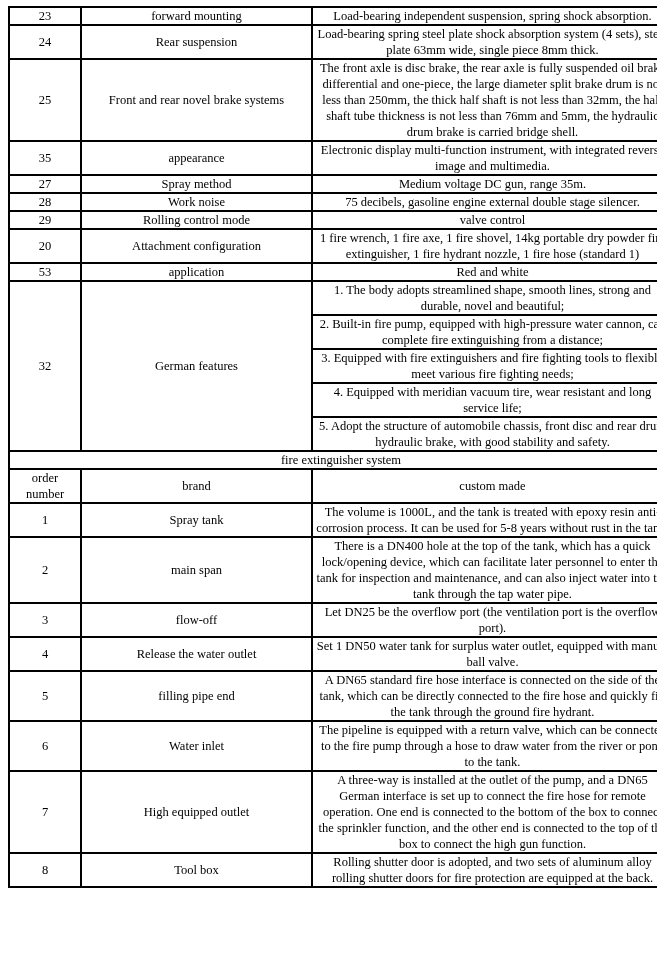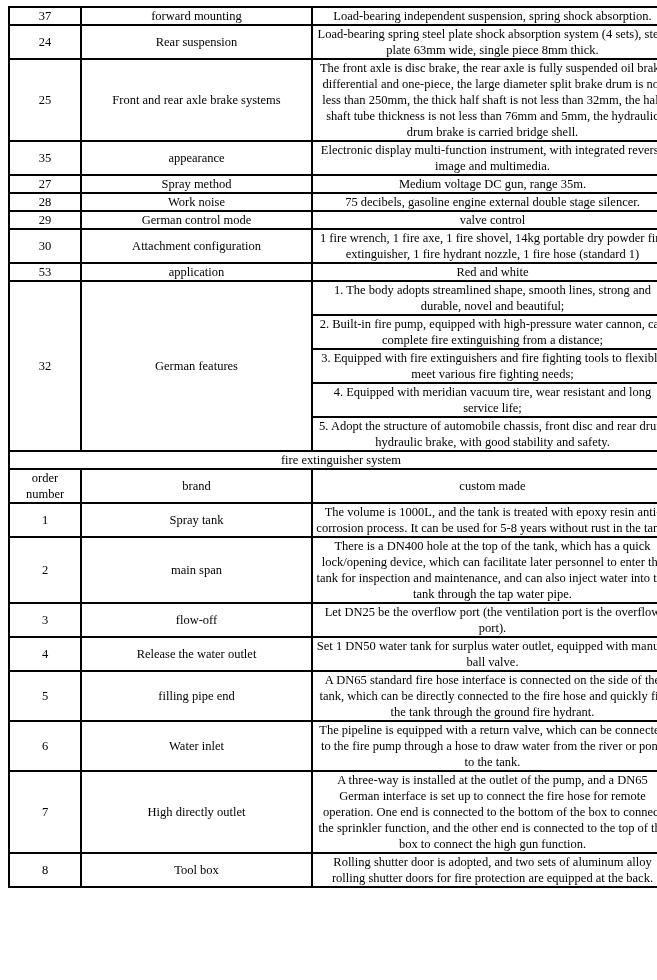--- a/index.html
+++ b/index.html
@@ -41,56 +41,56 @@
   td.section-title { font-size: 12.5px; }
 </style>
 </head>
 <body>
 
 <div class="page">
   <table class="spec-table">
     <tbody>
 
       <tr>
-        <td class="col-num">37</td>
+        <td class="col-num">23</td>
         <td class="col-name">forward mounting</td>
         <td class="col-desc">Load-bearing independent suspension, spring shock absorption.</td>
       </tr>
       <tr>
         <td class="col-num">24</td>
         <td class="col-name">Rear suspension</td>
         <td class="col-desc">Load-bearing spring steel plate shock absorption system (4 sets), steel plate 63mm wide, single piece 8mm thick.</td>
       </tr>
       <tr>
         <td class="col-num">25</td>
-        <td class="col-name">Front and rear axle brake systems</td>
+        <td class="col-name">Front and rear novel brake systems</td>
         <td class="col-desc">The front axle is disc brake, the rear axle is fully suspended oil brake differential and one-piece, the large diameter split brake drum is not less than 250mm, the thick half shaft is not less than 32mm, the half shaft tube thickness is not less than 76mm and 5mm, the hydraulic drum brake is carried bridge shell.</td>
       </tr>
       <tr>
         <td class="col-num">35</td>
         <td class="col-name">appearance</td>
         <td class="col-desc">Electronic display multi-function instrument, with integrated reverse image and multimedia.</td>
       </tr>
       <tr>
         <td class="col-num">27</td>
         <td class="col-name">Spray method</td>
         <td class="col-desc">Medium voltage DC gun, range 35m.</td>
       </tr>
       <tr>
         <td class="col-num">28</td>
         <td class="col-name">Work noise</td>
         <td class="col-desc">75 decibels, gasoline engine external double stage silencer.</td>
       </tr>
       <tr>
         <td class="col-num">29</td>
-        <td class="col-name">German control mode</td>
+        <td class="col-name">Rolling control mode</td>
         <td class="col-desc">valve control</td>
       </tr>
       <tr>
-        <td class="col-num">30</td>
+        <td class="col-num">20</td>
         <td class="col-name">Attachment configuration</td>
         <td class="col-desc">1 fire wrench, 1 fire axe, 1 fire shovel, 14kg portable dry powder fire extinguisher, 1 fire hydrant nozzle, 1 fire hose (standard 1)</td>
       </tr>
       <tr>
         <td class="col-num">53</td>
         <td class="col-name">application</td>
         <td class="col-desc">Red and white</td>
       </tr>
 
       <tr>
@@ -146,21 +146,21 @@
         <td class="col-name">filling pipe end</td>
         <td class="col-desc">A DN65 standard fire hose interface is connected on the side of the tank, which can be directly connected to the fire hose and quickly fill the tank through the ground fire hydrant.</td>
       </tr>
       <tr>
         <td class="col-num">6</td>
         <td class="col-name">Water inlet</td>
         <td class="col-desc">The pipeline is equipped with a return valve, which can be connected to the fire pump through a hose to draw water from the river or pond to the tank.</td>
       </tr>
       <tr>
         <td class="col-num">7</td>
-        <td class="col-name">High directly outlet</td>
+        <td class="col-name">High equipped outlet</td>
         <td class="col-desc">A three-way is installed at the outlet of the pump, and a DN65 German interface is set up to connect the fire hose for remote operation. One end is connected to the bottom of the box to connect the sprinkler function, and the other end is connected to the top of the box to connect the high gun function.</td>
       </tr>
       <tr>
         <td class="col-num">8</td>
         <td class="col-name">Tool box</td>
         <td class="col-desc">Rolling shutter door is adopted, and two sets of aluminum alloy rolling shutter doors for fire protection are equipped at the back.</td>
       </tr>
     </tbody>
   </table>
 </div>

